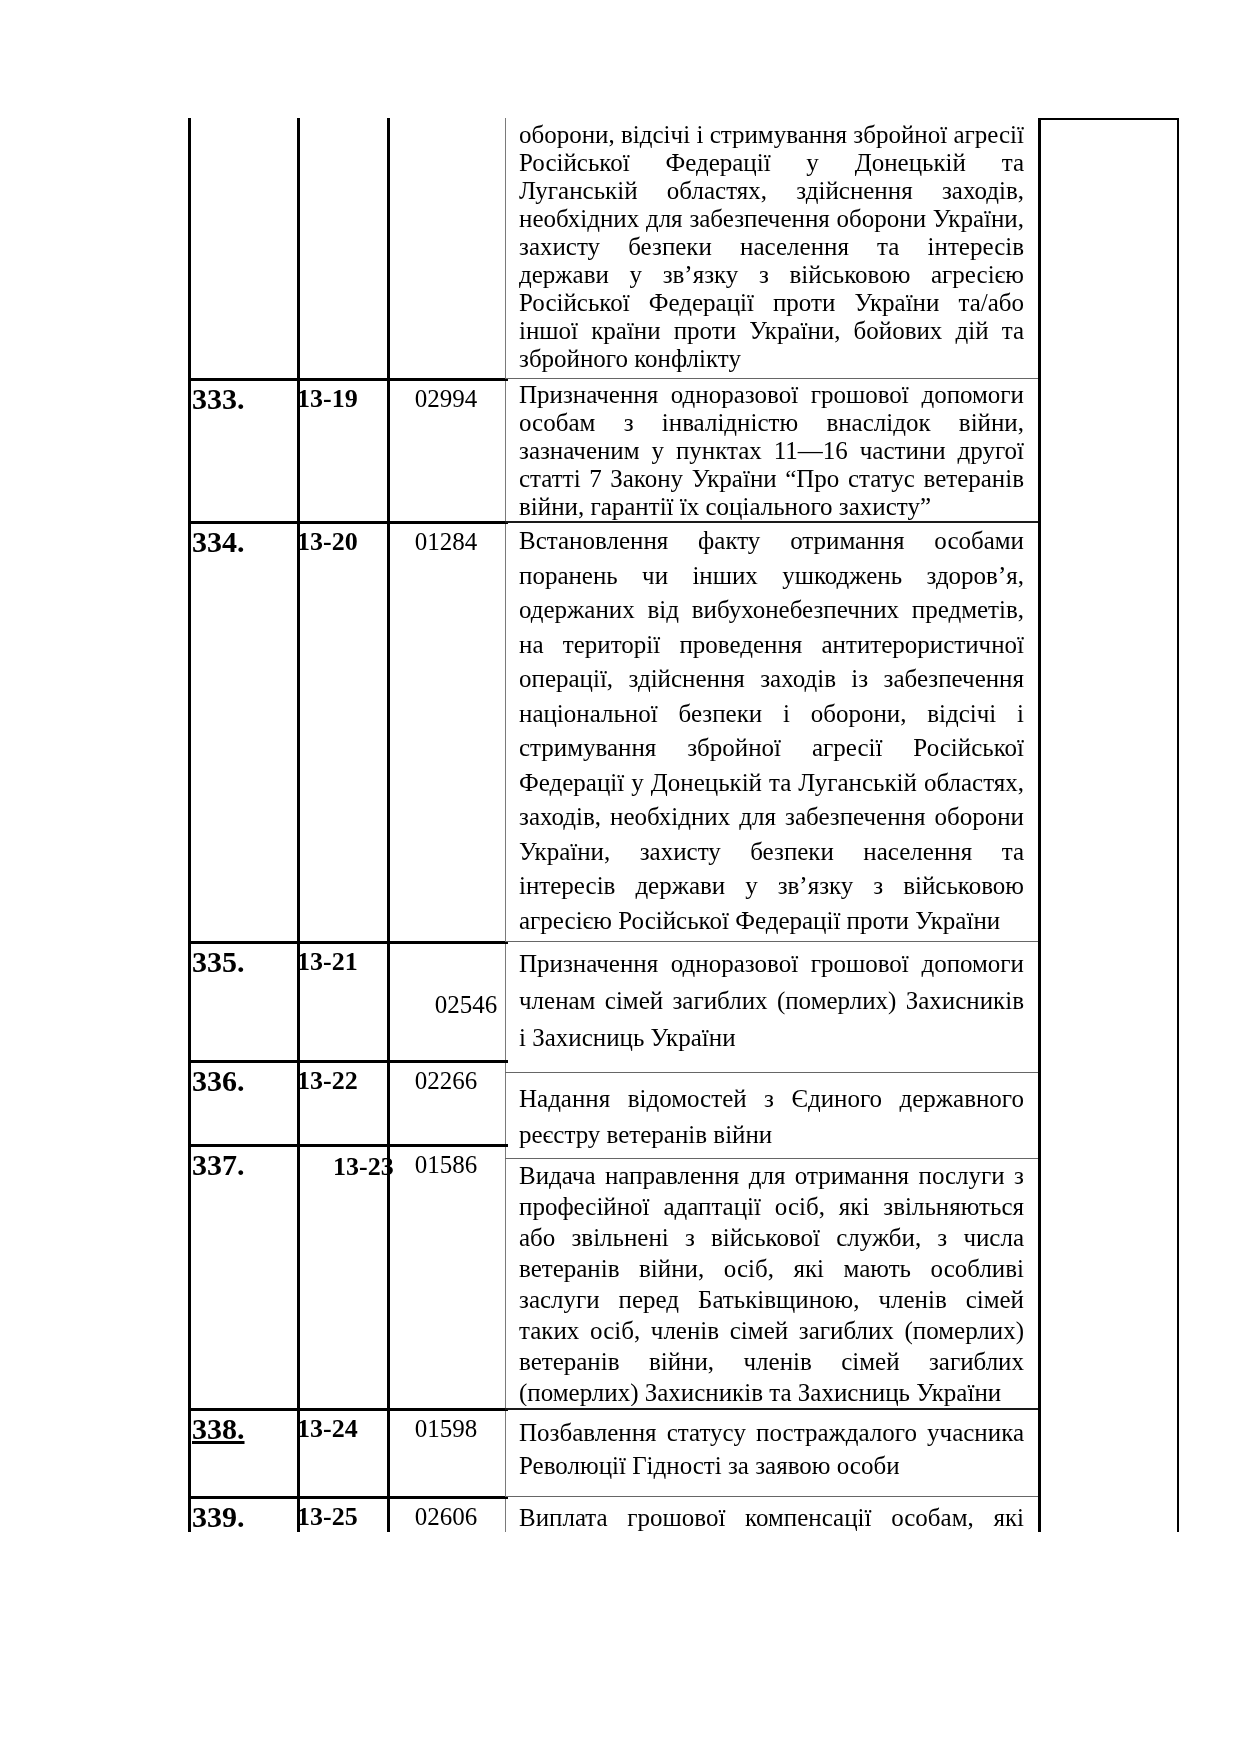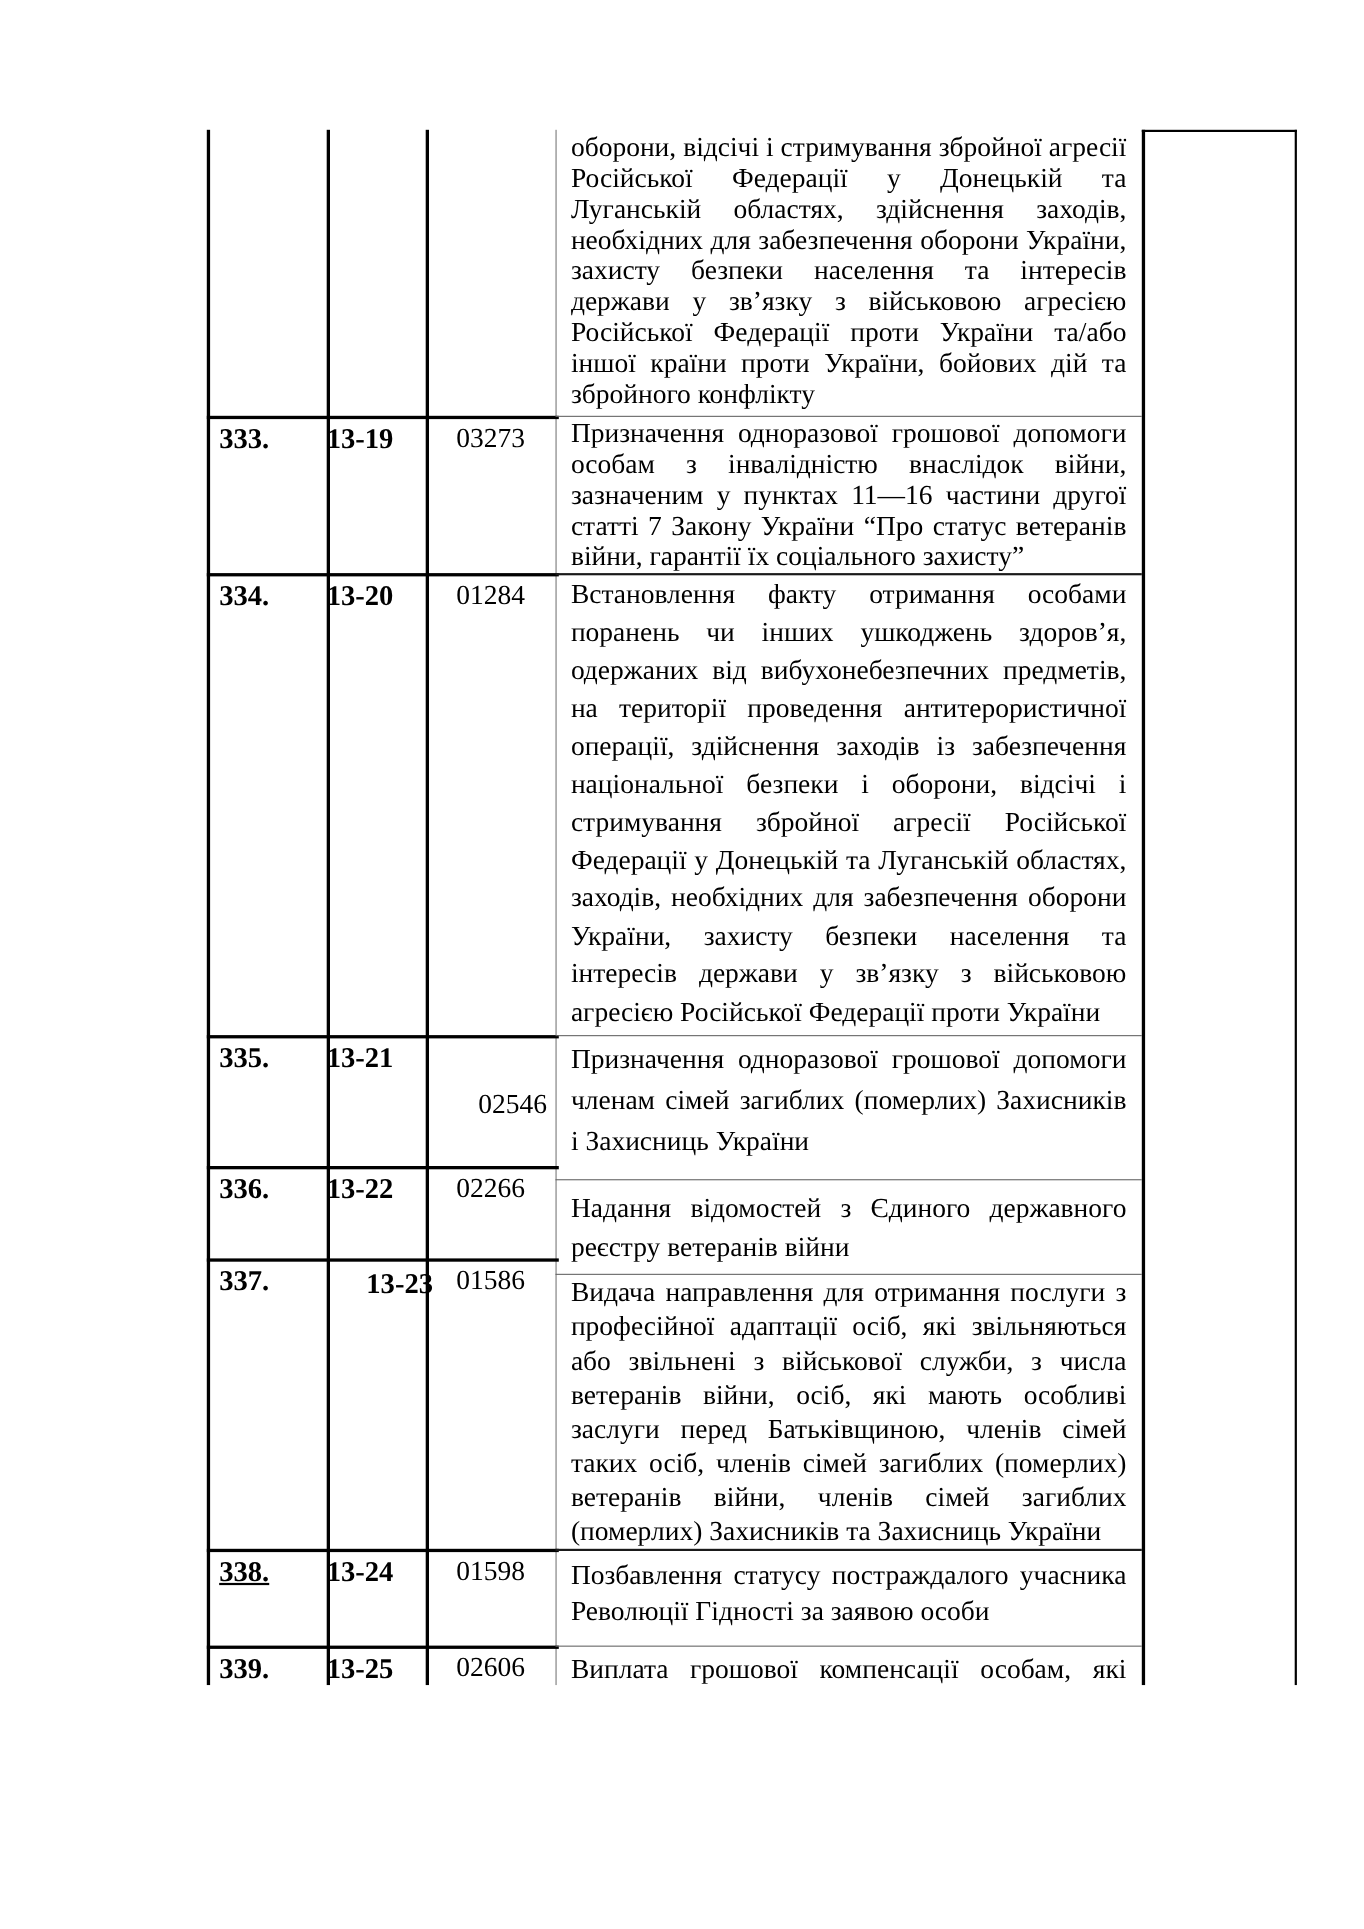--- a/index.html
+++ b/index.html
@@ -29,25 +29,25 @@
   .hline.desc.dark { height: 2px; background: #1a1a1a; }
   .hline.top5 { left: 1038px; width: 141px; height: 2px; }
   .hline.bottom { left: 188px; width: 991px; height: 4px; }
   
   .cell {
     position: absolute;
     line-height: 29px;
     font-size: 25px;
   }
   .cell-num {
-    left: 174px;
+    left: 192px;
     width: 96px;
-    text-align: center;
+    text-align: left;
     font-weight: bold;
-    font-size: 26px;
+    font-size: 30px;
   }
   .cell-idx {
     left: 297px;
     width: 90px;
     font-weight: bold;
     font-size: 26px;
   }
   .cell-code {
     left: 387px;
     width: 118px;
@@ -92,21 +92,21 @@
   <div class="hline top5" style="top:118px;"></div>
   <div class="hline bottom" style="top:1623px;"></div>
 
   <div>
     <div class="cell cell-desc" style="top:121px; height:256px; line-height:28px;">оборони, відсічі і стримування збройної агресії Російської Федерації у Донецькій та Луганській областях, здійснення заходів, необхідних для забезпечення оборони України, захисту безпеки населення та інтересів держави у зв’язку з військовою агресією Російської Федерації проти України та/або іншої країни проти України, бойових дій та збройного конфлікту</div>
   </div>
 
   <div>
     <div class="cell cell-num" style="top:384px;">333.</div>
     <div class="cell cell-idx" style="top:384px;">13-19</div>
-    <div class="cell cell-code" style="top:384px;">03273</div>
+    <div class="cell cell-code" style="top:384px;">02994</div>
     <div class="cell cell-desc" style="top:381px; height:139px; line-height:28px;">Призначення одноразової грошової допомоги особам з інвалідністю внаслідок війни, зазначеним у пунктах 11—16 частини другої статті 7 Закону України “Про статус ветеранів війни, гарантії їх соціального захисту”</div>
   </div>
 
   <div>
     <div class="cell cell-num" style="top:527px;">334.</div>
     <div class="cell cell-idx" style="top:527px;">13-20</div>
     <div class="cell cell-code" style="top:527px;">01284</div>
     <div class="cell cell-desc" style="top:524px; height:415px; line-height:34.5px;">Встановлення факту отримання особами поранень чи інших ушкоджень здоров’я, одержаних від вибухонебезпечних предметів, на території проведення антитерористичної операції, здійснення заходів із забезпечення національної безпеки і оборони, відсічі і стримування збройної агресії Російської Федерації у Донецькій та Луганській областях, заходів, необхідних для забезпечення оборони України, захисту безпеки населення та інтересів держави у зв’язку з військовою агресією Російської Федерації проти України</div>
   </div>
 

